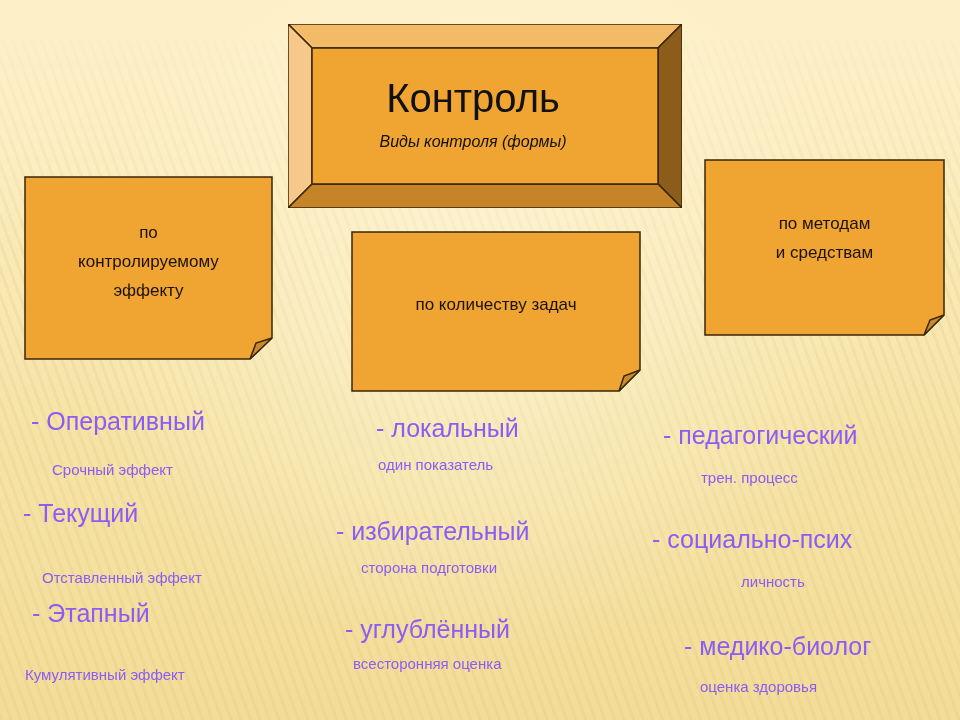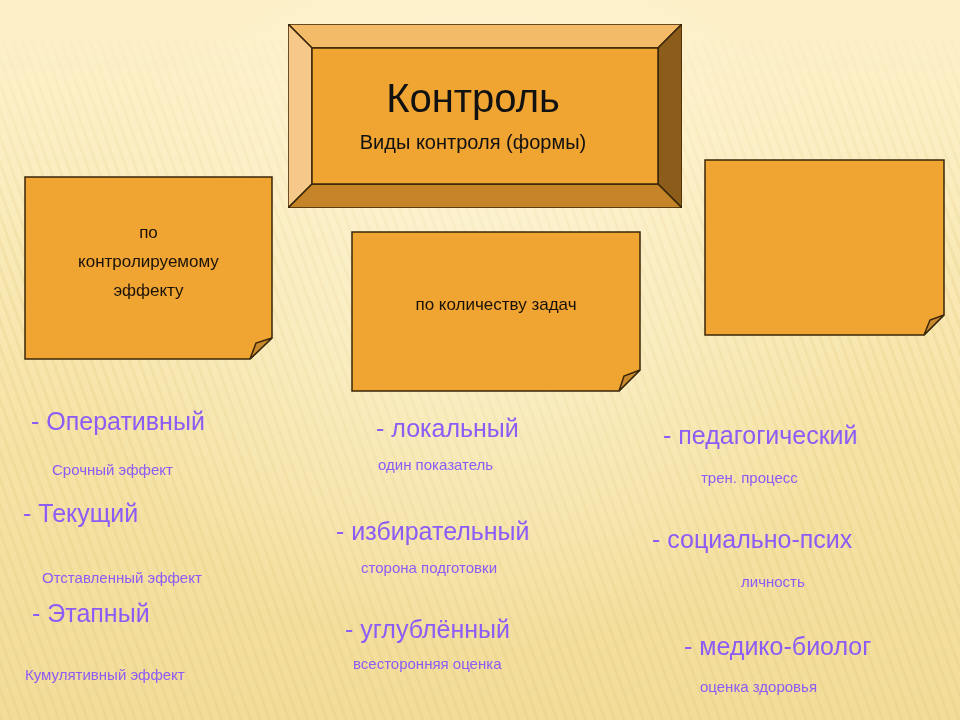--- a/index.html
+++ b/index.html
@@ -19,21 +19,21 @@
     position: absolute; left: 0; top: 0; width: 960px; height: 720px;
     background: radial-gradient(ellipse at 50% 40%, rgba(255,250,230,0.55) 0%, rgba(255,250,230,0) 60%);
   }
 
   
   .bevel { position: absolute; left: 288px; top: 24px; width: 394px; height: 184px; }
   .bevel svg { position: absolute; left: 0; top: 0; }
   .bevel-text { position: absolute; left: 24px; top: 24px; width: 322px; height: 136px;
     display: flex; flex-direction: column; align-items: center; justify-content: center; color: #111; }
   .bevel-title { font-size: 40px; line-height: 46px; margin-top: -2px; }
-  .bevel-sub { font-size: 20px; line-height: 26px; margin-top: 8px; }
+  .bevel-sub { font-size: 16px; line-height: 26px; margin-top: 8px; font-style: italic; }
 
   
   .card { position: absolute; }
   .card svg { position: absolute; left: 0; top: 0; }
   .card-text { position: absolute; left: 0; top: 0; width: 100%; text-align: center;
     font-size: 17px; line-height: 29px; color: #1a1208; }
 
   .item { position: absolute; color: #8b5cf6; white-space: nowrap; }
   .head { font-size: 25px; }
   .note { font-size: 15px; }
@@ -78,20 +78,24 @@
   <div class="card-text" style="top:59px;">
     <div>по количеству задач</div>
   </div>
 </div>
 
 <div class="card" style="left:704px; top:159px; width:241px; height:177px;">
   <svg width="241" height="177" viewBox="0 0 241 177">
     <polygon points="1,1 240,1 240,156 220,176 1,176" fill="#f0a432" stroke="#3a2608" stroke-width="1.5"></polygon>
     <polygon points="220,176 226,161 240,156" fill="#c98a2e" stroke="#3a2608" stroke-width="1.5"></polygon>
   </svg>
+  <div class="card-text" style="top:50px;">
+    <div>по методам</div>
+    <div>и средствам</div>
+  </div>
 </div>
 
 <div class="item head" style="left:31px; top:407px;">- Оперативный</div>
 <div class="item note" style="left:52px; top:461px;">Срочный эффект</div>
 <div class="item head" style="left:23px; top:499px;">- Текущий</div>
 <div class="item note" style="left:42px; top:569px;">Отставленный эффект</div>
 <div class="item head" style="left:32px; top:599px;">- Этапный</div>
 <div class="item note" style="left:25px; top:666px;">Кумулятивный эффект</div>
 
 <div class="item head" style="left:376px; top:414px;">- локальный</div>

